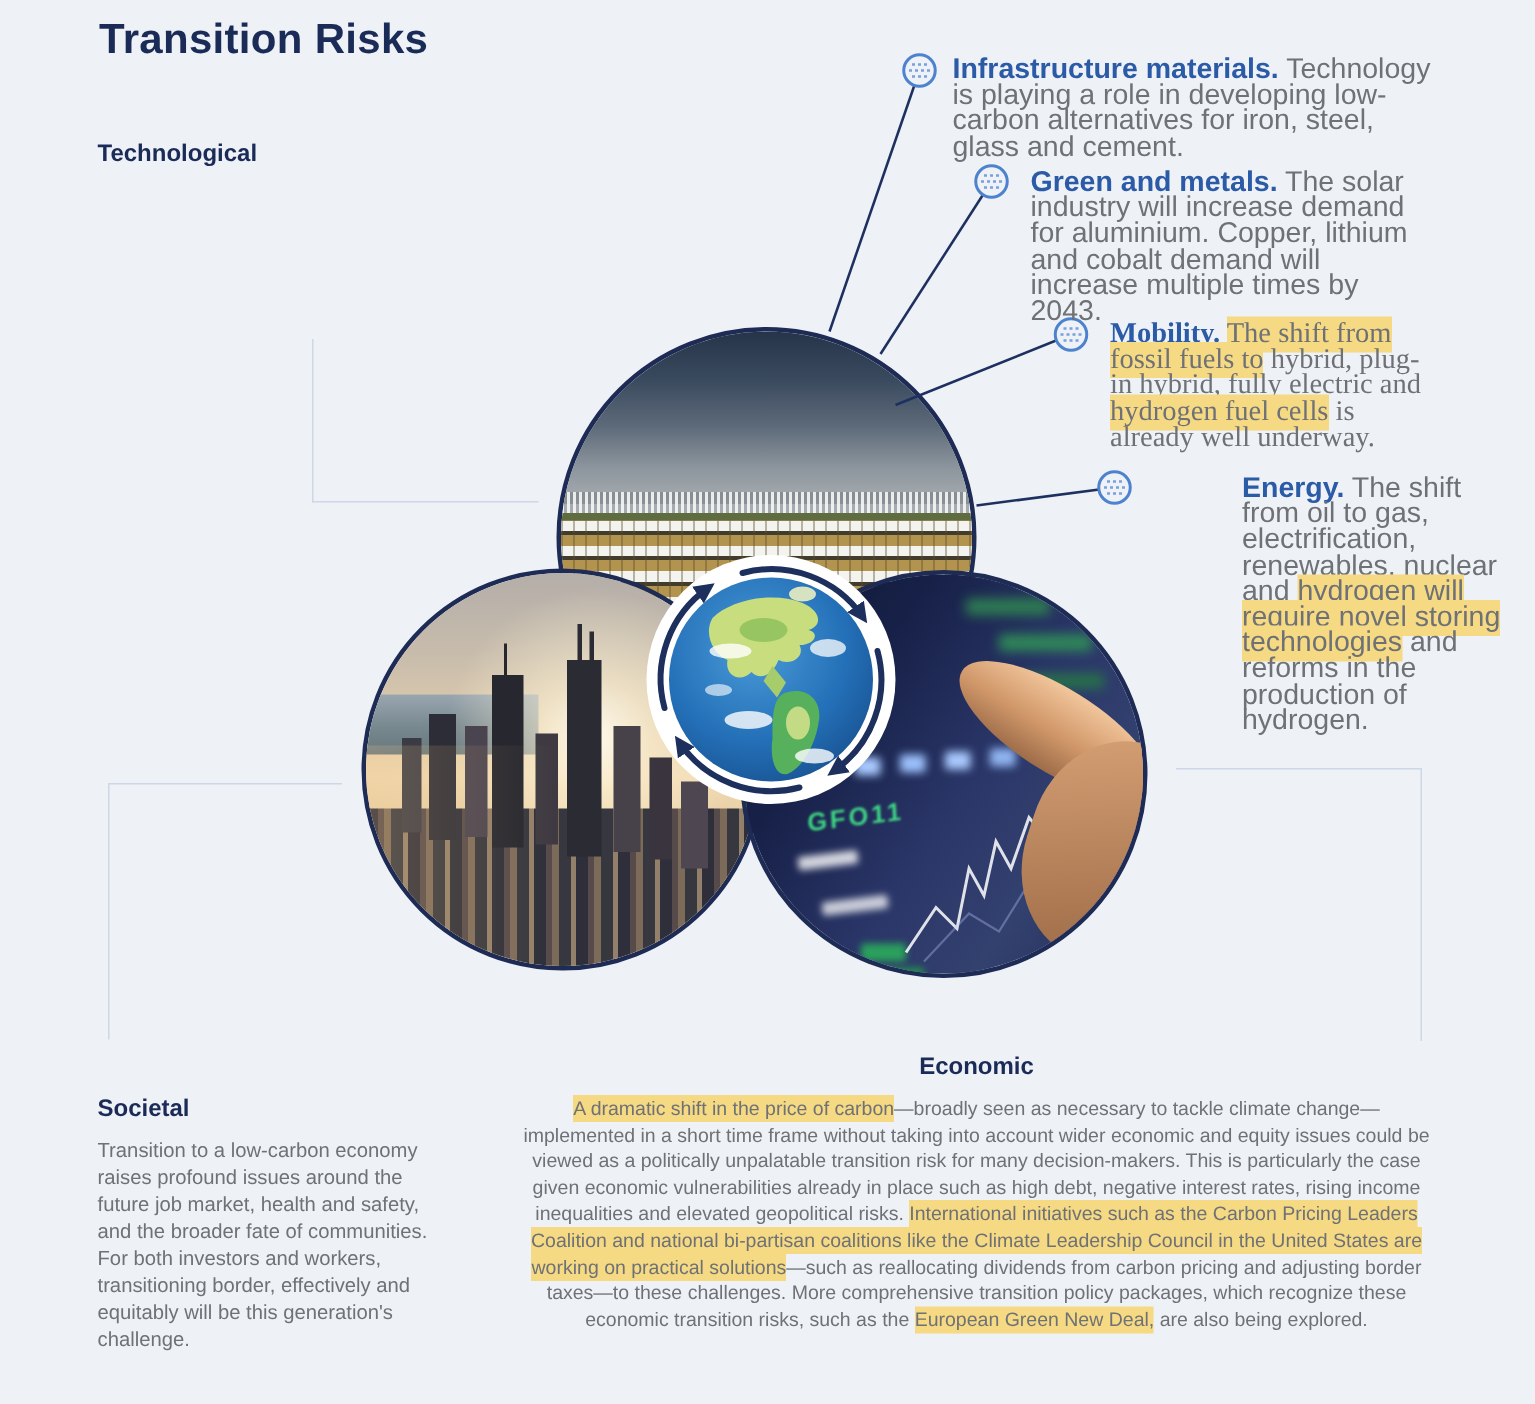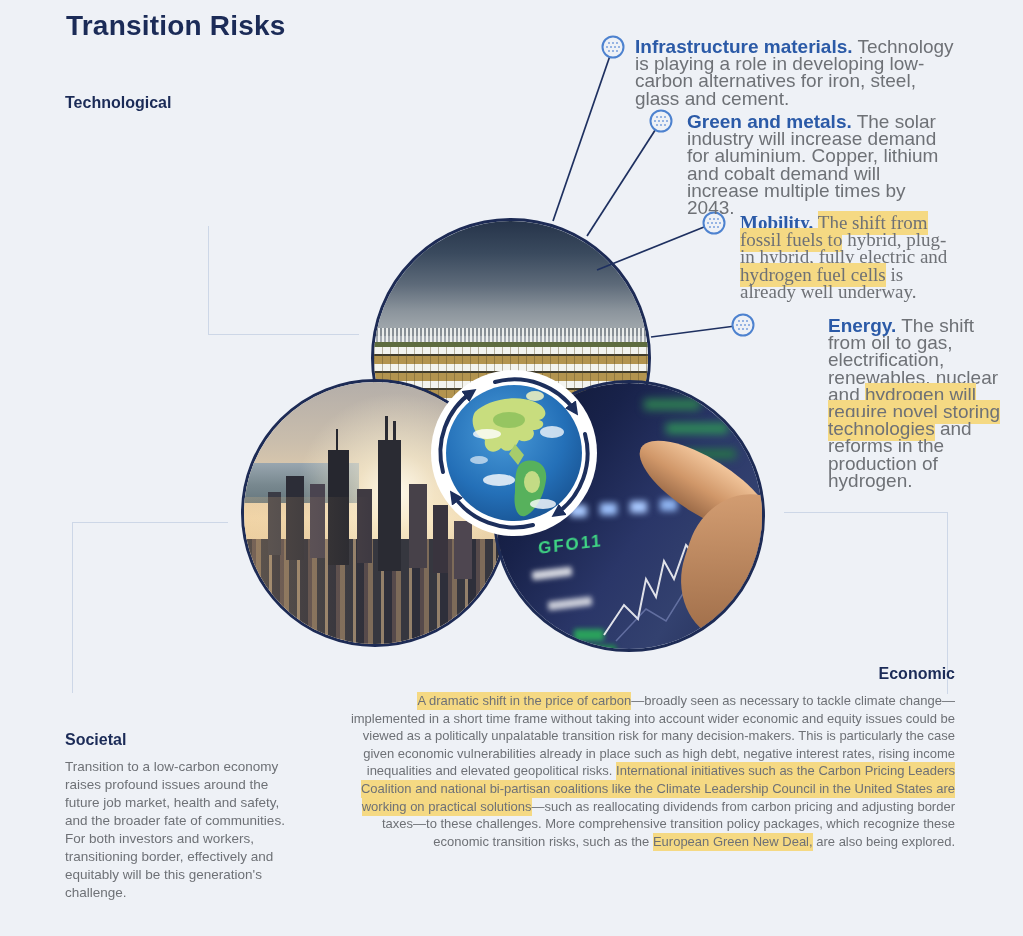--- a/index.html
+++ b/index.html
@@ -6,21 +6,21 @@
   body{background:#eef1f6;font-family:"Liberation Sans",sans-serif;}
   #canvas{position:relative;width:1023px;height:936px;background:#eef1f6;overflow:hidden;}
 
   
   .page-title{position:absolute;left:66px;top:10px;font-size:28px;font-weight:bold;color:#1b2b57;letter-spacing:.2px;}
   .section{position:absolute;}
   .section h2{margin:0 0 9px 0;font-size:16px;font-weight:bold;color:#1b2b57;}
   .section p{margin:0;font-size:13.5px;line-height:18px;color:#6e7176;}
   #sec-tech{left:65px;top:94px;width:300px;}
   #sec-societal{left:65px;top:731px;width:238px;}
-  #sec-economic{left:347px;top:665px;width:608px;text-align:right;}
+  #sec-economic{left:347px;top:703px;width:608px;text-align:center;}
   #sec-economic p{font-size:13px;line-height:17.6px;}
 
   
   .callout{position:absolute;font-size:19px;line-height:17.2px;color:#6e7176;z-index:6;}
   .callout b{color:#2b5aa7;}
   #callout-1{left:635px;top:38px;width:322px;}
   #callout-2{left:687px;top:113px;width:268px;}
   #callout-3{left:740px;top:214px;width:214px;font-family:Liberation Serif, serif;}
   #callout-4{left:806px;top:317px;width:178px;margin-left:22px;}
   .hl{background:#f5d983;padding:1px 0 2px 0;}

